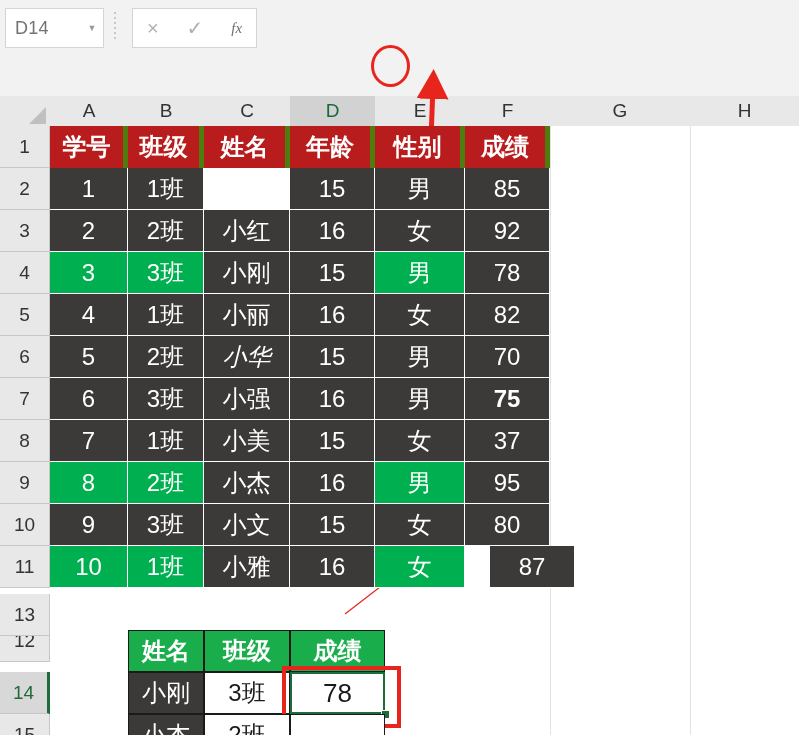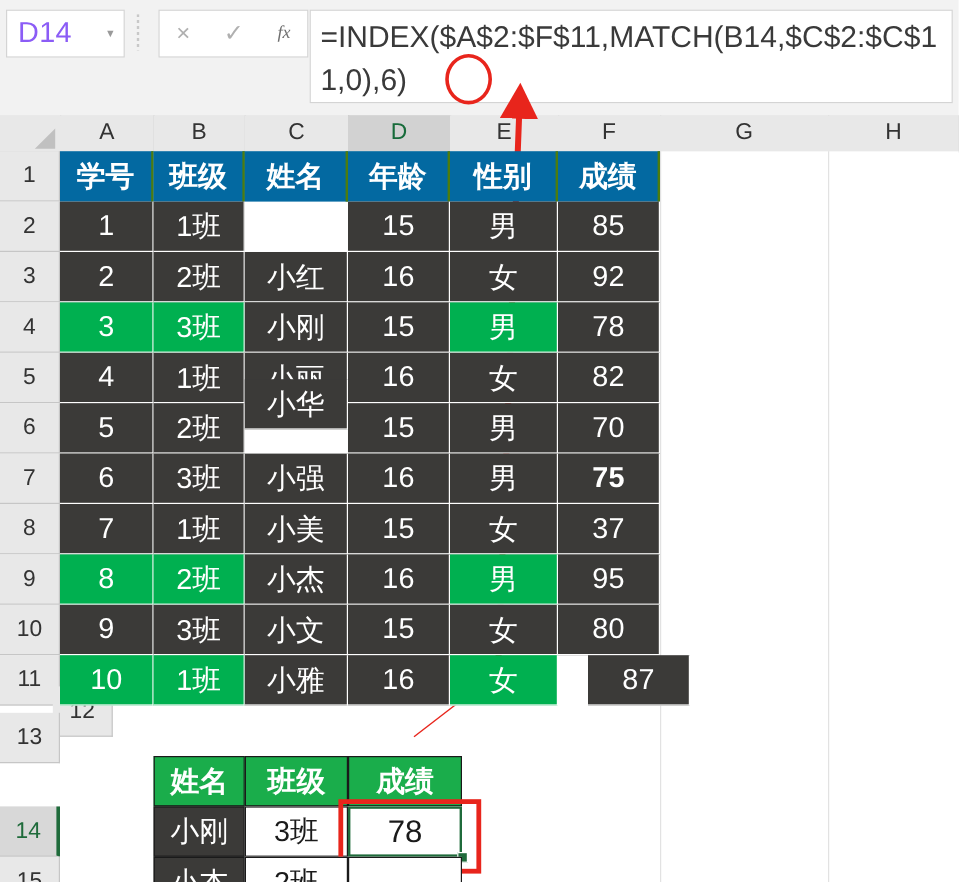--- a/index.html
+++ b/index.html
@@ -13,21 +13,21 @@
   #formula-strip{
     position:absolute;left:0;top:0;width:799px;height:96px;
     background:#f2f2f2;
   }
   #name-box{
     position:absolute;left:5px;top:8px;width:97px;height:38px;
     background:#ffffff;border:1px solid #d4d4d4;
     display:flex;align-items:center;
   }
   #name-box-value{
-    flex:1;padding-left:9px;font-size:24px;color:#8b5cf6;
+    flex:1;padding-left:9px;font-size:18px;color:#737373;
     letter-spacing:.3px;
   }
   #name-box-arrow{
     width:22px;text-align:center;font-size:9px;color:#9a9a9a;
   }
   #nb-sep{
     position:absolute;left:114px;top:12px;width:2px;height:30px;
     background:repeating-linear-gradient(to bottom,#c8c8c8 0 2px,transparent 2px 5px);
   }
   #fx-group{
@@ -86,21 +86,21 @@
     background:#ffffff;
   }
   .vline{position:absolute;top:0;width:1px;background:#e2e2e2;}
   
   .cell{
     position:absolute;box-sizing:border-box;
     display:flex;align-items:center;justify-content:center;
     font-size:24px;
     font-family:"Liberation Sans","DejaVu Sans",sans-serif;
   }
-  .c-head{background:#0369a1;color:#ffffff;font-weight:bold;border-right:2px solid #4d7c0f;}
+  .c-head{background:#b91c1c;color:#ffffff;font-weight:bold;border-right:5px solid #4d7c0f;}
   .c-dark{background:#3b3a38;color:#ffffff;border-right:1px solid #ffffff;border-bottom:1px solid #ffffff;}
   .c-green{background:#00b050;color:#ffffff;border-right:1px solid #ffffff;border-bottom:1px solid #ffffff;}
   
   .l-head{background:#1aad4b;color:#ffffff;font-weight:bold;border:1px solid #1a1a1a;}
   .l-name{background:#3b3a38;color:#ffffff;border:1px solid #1a1a1a;}
   .l-val{background:#ffffff;color:#1a1a1a;border:1px solid #1a1a1a;}
   .l-blank{background:#ffffff;border:1px solid #1a1a1a;}
   
   #sel-cell{
     position:absolute;box-sizing:border-box;
@@ -128,21 +128,20 @@
   </div>
 
   <div id="nb-sep"></div>
 
   <div id="fx-group">
     <span class="fxbtn">×</span>
     <span class="fxbtn">✓</span>
     <span class="fxbtn fx-italic">fx</span>
   </div>
 
-  <div id="formula-input">=INDEX($A$2:$F$11,MATCH(B14,$C$2:$C$11,0),6)</div>
 
   <div id="anno-ellipse"></div>
 </div>
 
 <div id="col-header">
   <div id="corner-box">
     <div id="corner-tri"></div>
   </div>
 <div class="colh" style="left: 50px; width: 78px;">A</div>
     <div class="colh" style="left: 128px; width: 76px;">B</div>
@@ -173,21 +172,21 @@
 <div class="rowh" style="top: 168px; height: 42px;">2</div>
 <div class="rowh" style="top: 210px; height: 42px;">3</div>
 <div class="rowh" style="top: 252px; height: 42px;">4</div>
 <div class="rowh" style="top: 294px; height: 42px;">5</div>
 <div class="rowh" style="top: 336px; height: 42px;">6</div>
 <div class="rowh" style="top: 378px; height: 42px;">7</div>
 <div class="rowh" style="top: 420px; height: 42px;">8</div>
 <div class="rowh" style="top: 462px; height: 42px;">9</div>
 <div class="rowh" style="top: 504px; height: 42px;">10</div>
 <div class="rowh" style="top: 546px; height: 42px;">11</div>
-<div class="rowh" style="top: 572px; height: 42px; margin-left: 44px;">12</div>
+<div class="rowh" style="top: 620px; height: 42px;">12</div>
 <div class="rowh" style="top: 594px; height: 42px; text-align: right;">13</div>
 <div class="rowh sel" style="top: 672px; height: 42px; text-align: center;">14</div>
 <div class="rowh" style="top: 714px; height: 42px;">15</div>
 <div class="cell c-head" style="left: 50px; width: 78px; top: 126px; height: 42px;">学号</div>
 <div class="cell c-head" style="left: 128px; width: 76px; top: 126px; height: 42px;">班级</div>
 <div class="cell c-head" style="left: 204px; width: 86px; top: 126px; height: 42px;">姓名</div>
 <div class="cell c-head" style="left: 290px; width: 85px; top: 126px; height: 42px;">年龄</div>
 <div class="cell c-head" style="left: 375px; width: 90px; top: 126px; height: 42px;">性别</div>
 <div class="cell c-head" style="left: 465px; width: 85px; top: 126px; height: 42px;">成绩</div>
 <div class="cell c-dark" style="left: 50px; width: 78px; top: 168px; height: 42px;">1</div>
@@ -209,21 +208,21 @@
 <div class="cell c-green" style="left: 375px; width: 90px; top: 252px; height: 42px;">男</div>
 <div class="cell c-dark" style="left: 465px; width: 85px; top: 252px; height: 42px;">78</div>
 <div class="cell c-dark" style="left: 50px; width: 78px; top: 294px; height: 42px;">4</div>
 <div class="cell c-dark" style="left: 128px; width: 76px; top: 294px; height: 42px;">1班</div>
 <div class="cell c-dark" style="left: 204px; width: 86px; top: 294px; height: 42px;">小丽</div>
 <div class="cell c-dark" style="left: 290px; width: 85px; top: 294px; height: 42px;">16</div>
 <div class="cell c-dark" style="left: 375px; width: 90px; top: 294px; height: 42px;">女</div>
 <div class="cell c-dark" style="left: 465px; width: 85px; top: 294px; height: 42px;">82</div>
 <div class="cell c-dark" style="left: 50px; width: 78px; top: 336px; height: 42px;">5</div>
 <div class="cell c-dark" style="left: 128px; width: 76px; top: 336px; height: 42px;">2班</div>
-<div class="cell c-dark" style="left: 204px; width: 86px; top: 316px; height: 42px;">小华</div>
+<div class="cell c-dark" style="left: 204px; width: 86px; top: 336px; height: 42px; font-style: italic;">小华</div>
 <div class="cell c-dark" style="left: 290px; width: 85px; top: 336px; height: 42px;">15</div>
 <div class="cell c-dark" style="left: 375px; width: 90px; top: 336px; height: 42px;">男</div>
 <div class="cell c-dark" style="left: 465px; width: 85px; top: 336px; height: 42px;">70</div>
 <div class="cell c-dark" style="left: 50px; width: 78px; top: 378px; height: 42px;">6</div>
 <div class="cell c-dark" style="left: 128px; width: 76px; top: 378px; height: 42px;">3班</div>
 <div class="cell c-dark" style="left: 204px; width: 86px; top: 378px; height: 42px;">小强</div>
 <div class="cell c-dark" style="left: 290px; width: 85px; top: 378px; height: 42px;">16</div>
 <div class="cell c-dark" style="left: 375px; width: 90px; top: 378px; height: 42px;">男</div>
 <div class="cell c-dark" style="left: 465px; width: 85px; top: 378px; height: 42px; font-weight: bold;">75</div>
 <div class="cell c-dark" style="left: 50px; width: 78px; top: 420px; height: 42px;">7</div>

